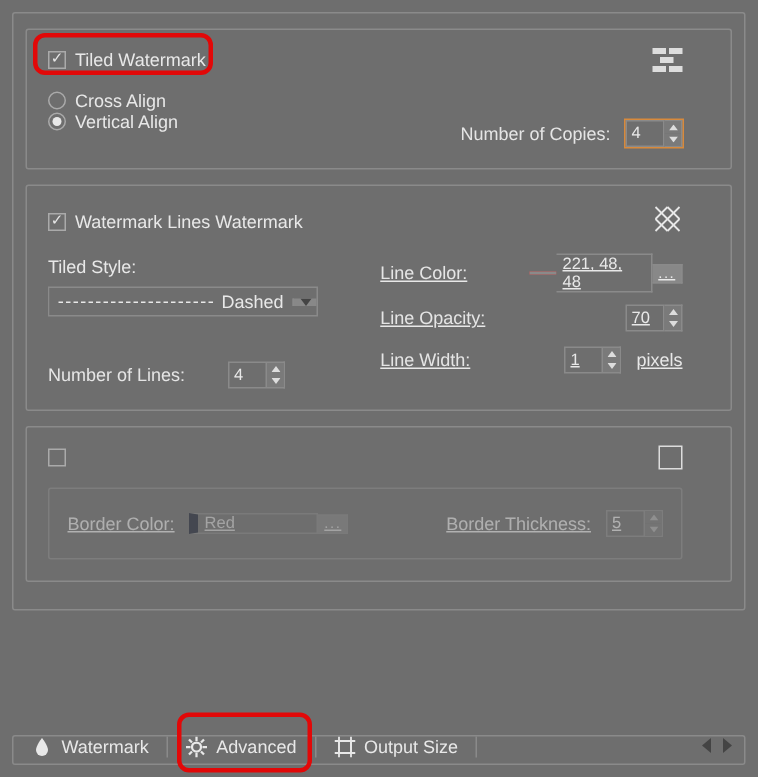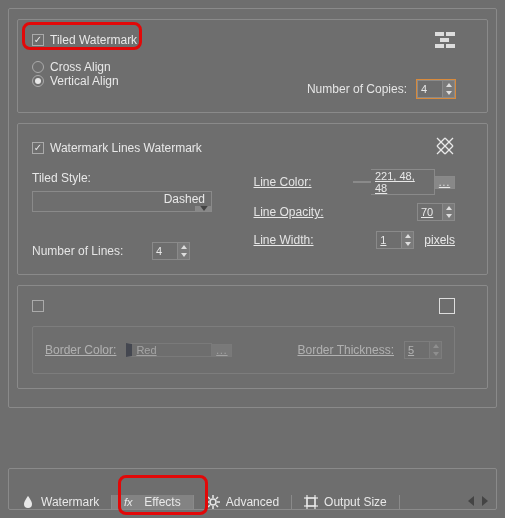--- a/index.html
+++ b/index.html
@@ -118,23 +118,22 @@
     display: flex; flex-direction: column;
     border: 1px solid #8a8a8a;
     border-left: none;
   }
   .spin-btn {
     flex:1; display:flex; align-items:center; justify-content:center;
     background:#7a7a7a; cursor:pointer;
   }
   .spin-btn svg { width:6px; height:4px; }
   .dropdown {
-    display:flex; align-items:flex-end; width: 180px;
+    display:flex; align-items:center; width: 180px;
     border:1px solid #8a8a8a;
-    flex-direction:column;
   }
   .dropdown .dd-body {
     flex:1; background:#6e6e6e;
     display:flex; align-items:center; padding:0 6px; gap:6px;
     height:18px;
   }
   .dash-preview {
     flex:1; height:0;
     border-top: 1px dashed #e8e8e8;
   }
@@ -161,22 +160,22 @@
     cursor:pointer; font-size:10px; letter-spacing:1px;
   }
   .red-hl {
     position:absolute;
     border:3px solid #e20808;
     border-radius:8px;
     pointer-events:none;
   }
   .tabbar {
     position:absolute; left:8px; right:8px; bottom:8px;
-    height:42px;
-    display:flex; align-items:flex-end;
+    height:20px;
+    display:flex; align-items:flex-start;
     border:1px solid #8a8a8a;
     background:#6e6e6e;
     border-radius:2px;
   }
   .tab {
     display:flex; align-items:center; gap:6px;
     padding:0 12px;
     border-right:1px solid #8a8a8a;
     cursor:pointer;
     color:#e8e8e8;
@@ -387,26 +386,20 @@
   </div>
 </div>
 
 <div class="tabbar">
   <div class="tab">
     <svg viewBox="0 0 14 14">
         <path d="M7 1 C7 1 3 6 3 9 A4 4 0 0 0 11 9 C11 6 7 1 7 1 Z" fill="#e8e8e8"></path>
       </svg>
     <span>Watermark</span>
   </div>
-  <div class="tab active" style="position:relative;">
-    <svg viewBox="0 0 14 14">
-        <text x="0" y="11" font-size="11" font-style="italic" fill="#e8e8e8">fx</text>
-      </svg>
-    <span>Effects</span>
-  </div>
   <div class="tab">
     <svg viewBox="0 0 14 14">
         <circle cx="7" cy="7" r="3" fill="none" stroke="#e8e8e8" stroke-width="1.5"></circle>
         <g stroke="#e8e8e8" stroke-width="1.5">
           <line x1="7" y1="0" x2="7" y2="3"></line>
           <line x1="7" y1="11" x2="7" y2="14"></line>
           <line x1="0" y1="7" x2="3" y2="7"></line>
           <line x1="11" y1="7" x2="14" y2="7"></line>
           <line x1="2" y1="2" x2="4" y2="4"></line>
           <line x1="10" y1="10" x2="12" y2="12"></line>

